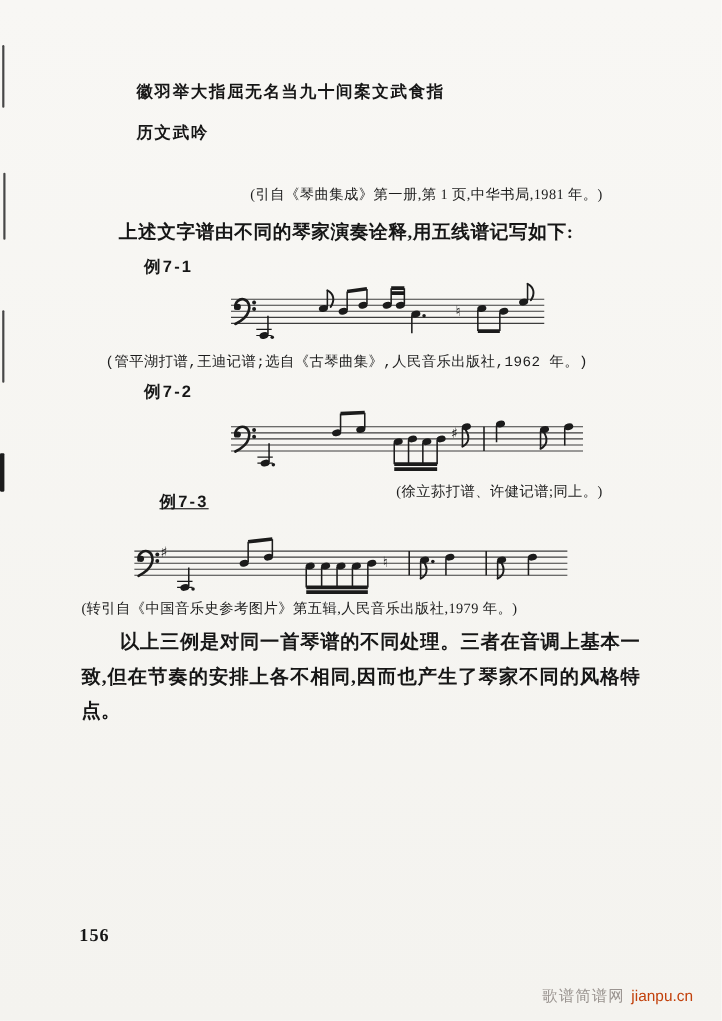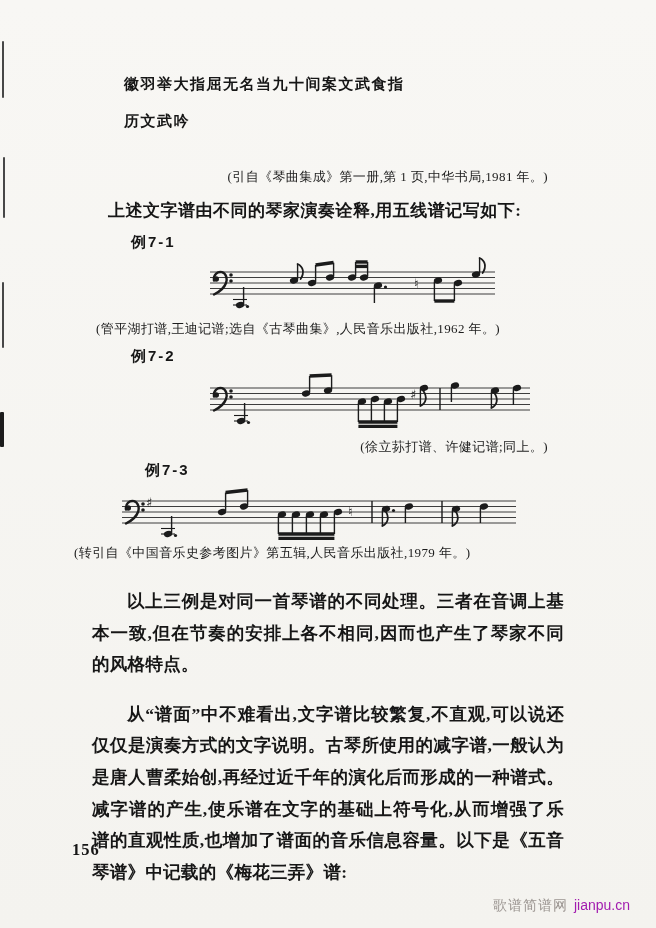--- a/index.html
+++ b/index.html
@@ -16,25 +16,25 @@
   .citation{left:74px;width:508px;font-size:13px;letter-spacing:.4px;color:#1c1c1c;}
   .cite-right{text-align:right;padding-right:34px;box-sizing:border-box;}
   .cite-left{padding-left:22px;box-sizing:border-box;}
   .cite-center{text-align:left;}
   .intro{left:74px;top:199px;width:508px;font-size:17px;letter-spacing:.5px;font-weight:600;text-indent:2em;}
   .ex-label{font-weight:700;font-size:15px;letter-spacing:2px;font-family:"Liberation Sans","DejaVu Sans",sans-serif;margin-left:37px;}
   .staff{position:absolute;}
   .staff svg{display:block;width:100%;height:100%;}
   .bodytext{left:74px;top:568px;width:508px;font-size:17.5px;line-height:31.6px;
     text-align:justify;letter-spacing:.3px;font-weight:600;}
-  .bodytext p{margin:18px;text-indent:2em;}
+  .bodytext p{margin:0;text-indent:2em;}
   .page-number{left:72px;top:840px;font-size:16.5px;font-weight:700;letter-spacing:1px;}
   .watermark{top:897px;right:26px;font-size:14px;font-family:"Liberation Sans","DejaVu Sans",sans-serif;}
   .wm-name{color:#9a9490;letter-spacing:1px;}
-  .wm-url{color:#a21caf;margin-left:6px;}
+  .wm-url{color:#c2410c;margin-left:6px;}
 </style>
 </head>
 <body>
 
 <div class="scan-mark" style="left:2px;top:41px;width:2px;height:57px;"></div>
 <div class="scan-mark" style="left:3px;top:157px;width:2px;height:61px;"></div>
 <div class="scan-mark" style="left:2px;top:282px;width:2px;height:66px;"></div>
 <div class="scan-mark" style="left:0;top:412px;width:4px;height:35px;background:#1c1c1c;"></div>
 
 <div class="abs quote-block">
@@ -84,21 +84,21 @@
       <line x1="224.4" y1="45" x2="244.4" y2="45" stroke="#1b1b1b" stroke-width="3.4"></line>
       <ellipse cx="228" cy="24.5" rx="4.2" ry="3" fill="#1b1b1b" transform="rotate(-15 228 24.5)"></ellipse>
       <line x1="224.4" y1="25.5" x2="224.4" y2="45" stroke="#1b1b1b" stroke-width="1.4"></line>
       <ellipse cx="248" cy="27" rx="4.2" ry="3" fill="#1b1b1b" transform="rotate(-15 248 27)"></ellipse>
       <line x1="244.4" y1="28" x2="244.4" y2="45" stroke="#1b1b1b" stroke-width="1.4"></line>
       <ellipse cx="266" cy="18.5" rx="4.2" ry="3" fill="#1b1b1b" transform="rotate(-15 266 18.5)"></ellipse>
       <line x1="269.6" y1="17.5" x2="269.6" y2="2" stroke="#1b1b1b" stroke-width="1.4"></line>
       <path d="M269.6,2 c6,3 7,9 3,15" stroke="#1b1b1b" stroke-width="1.8" fill="none" stroke-linecap="round"></path>
     </svg>
 </div>
-<div class="abs citation cite-left" style="top:320px;">(管平湖打谱,王迪记谱;选自《古琴曲集》,人民音乐出版社,1962 年。)</div>
+<div class="abs citation cite-left" style="top:320px;font-family:Liberation Mono, monospace;">(管平湖打谱,王迪记谱;选自《古琴曲集》,人民音乐出版社,1962 年。)</div>
 
 <div class="abs ex-label" style="left:94px;top:347px;">例7-2</div>
 <div class="staff" style="left:210px;top:372px;width:320px;height:62px;">
   <svg viewBox="0 0 320 62">
       <line x1="0" y1="16" x2="320" y2="16" stroke="#3d3d3d" stroke-width="1"></line>
       <line x1="0" y1="21.5" x2="320" y2="21.5" stroke="#3d3d3d" stroke-width="1"></line>
       <line x1="0" y1="27" x2="320" y2="27" stroke="#3d3d3d" stroke-width="1"></line>
       <line x1="0" y1="32.5" x2="320" y2="32.5" stroke="#3d3d3d" stroke-width="1"></line>
       <line x1="0" y1="38" x2="320" y2="38" stroke="#3d3d3d" stroke-width="1"></line>
       <path d="M 4 24.5 C 3 18.5 8 15 12 16.2 C 16.5 17.6 17.5 23 16 27 C 14 33 7 37 4 38.5" stroke="#1b1b1b" stroke-width="2.4" fill="none" stroke-linecap="round"></path>
@@ -134,21 +134,21 @@
       <line x1="241.4" y1="14.5" x2="241.4" y2="30" stroke="#1b1b1b" stroke-width="1.4"></line>
       <ellipse cx="285" cy="18.5" rx="4.2" ry="3" fill="#1b1b1b" transform="rotate(-15 285 18.5)"></ellipse>
       <line x1="281.4" y1="19.5" x2="281.4" y2="36" stroke="#1b1b1b" stroke-width="1.4"></line>
       <path d="M281.4,36 c6,-3 7,-9 3,-15" stroke="#1b1b1b" stroke-width="1.8" fill="none" stroke-linecap="round"></path>
       <ellipse cx="307" cy="16" rx="4.2" ry="3" fill="#1b1b1b" transform="rotate(-15 307 16)"></ellipse>
       <line x1="303.4" y1="17" x2="303.4" y2="33" stroke="#1b1b1b" stroke-width="1.4"></line>
     </svg>
 </div>
 <div class="abs citation cite-right" style="top:438px;">(徐立荪打谱、许健记谱;同上。)</div>
 
-<div class="abs ex-label" style="left:108px;top:461px;">例7-3</div>
+<div class="abs ex-label" style="left:108px;top:447px;text-decoration:underline;">例7-3</div>
 <div class="staff" style="left:122px;top:487px;width:394px;height:56px;">
   <svg viewBox="0 0 394 56">
       <line x1="0" y1="14" x2="394" y2="14" stroke="#3d3d3d" stroke-width="1"></line>
       <line x1="0" y1="19.5" x2="394" y2="19.5" stroke="#3d3d3d" stroke-width="1"></line>
       <line x1="0" y1="25" x2="394" y2="25" stroke="#3d3d3d" stroke-width="1"></line>
       <line x1="0" y1="30.5" x2="394" y2="30.5" stroke="#3d3d3d" stroke-width="1"></line>
       <line x1="0" y1="36" x2="394" y2="36" stroke="#3d3d3d" stroke-width="1"></line>
       <path d="M 4 22.5 C 3 16.5 8 13 12 14.2 C 16.5 15.6 17.5 21 16 25 C 14 31 7 35 4 36.5" stroke="#1b1b1b" stroke-width="2.4" fill="none" stroke-linecap="round"></path>
       <circle cx="6.2" cy="21" r="2.8" fill="#1b1b1b"></circle>
       <circle cx="21" cy="17" r="1.8" fill="#1b1b1b"></circle>
@@ -189,20 +189,19 @@
       <line x1="330.4" y1="23" x2="330.4" y2="39" stroke="#1b1b1b" stroke-width="1.4"></line>
       <path d="M330.4,39 c6,-3 7,-9 3,-15" stroke="#1b1b1b" stroke-width="1.8" fill="none" stroke-linecap="round"></path>
       <ellipse cx="362" cy="19.5" rx="4.2" ry="3" fill="#1b1b1b" transform="rotate(-15 362 19.5)"></ellipse>
       <line x1="358.4" y1="20.5" x2="358.4" y2="36" stroke="#1b1b1b" stroke-width="1.4"></line>
     </svg>
 </div>
 <div class="abs citation cite-center" style="top:544px;">(转引自《中国音乐史参考图片》第五辑,人民音乐出版社,1979 年。)</div>
 
 <div class="abs bodytext">
   <p>以上三例是对同一首琴谱的不同处理。三者在音调上基本一致,但在节奏的安排上各不相同,因而也产生了琴家不同的风格特点。</p>
-  <p>从“谱面”中不难看出,文字谱比较繁复,不直观,可以说还仅仅是演奏方式的文字说明。古琴所使用的减字谱,一般认为是唐人曹柔始创,再经过近千年的演化后而形成的一种谱式。减字谱的产生,使乐谱在文字的基础上符号化,从而增强了乐谱的直观性质,也增加了谱面的音乐信息容量。以下是《五音琴谱》中记载的《梅花三弄》谱:</p>
 </div>
 
 <div class="abs page-number">156</div>
 
 <div class="abs watermark">
   <span class="wm-name">歌谱简谱网</span><span class="wm-url">jianpu.cn</span>
 </div>
 
 </body></html>

